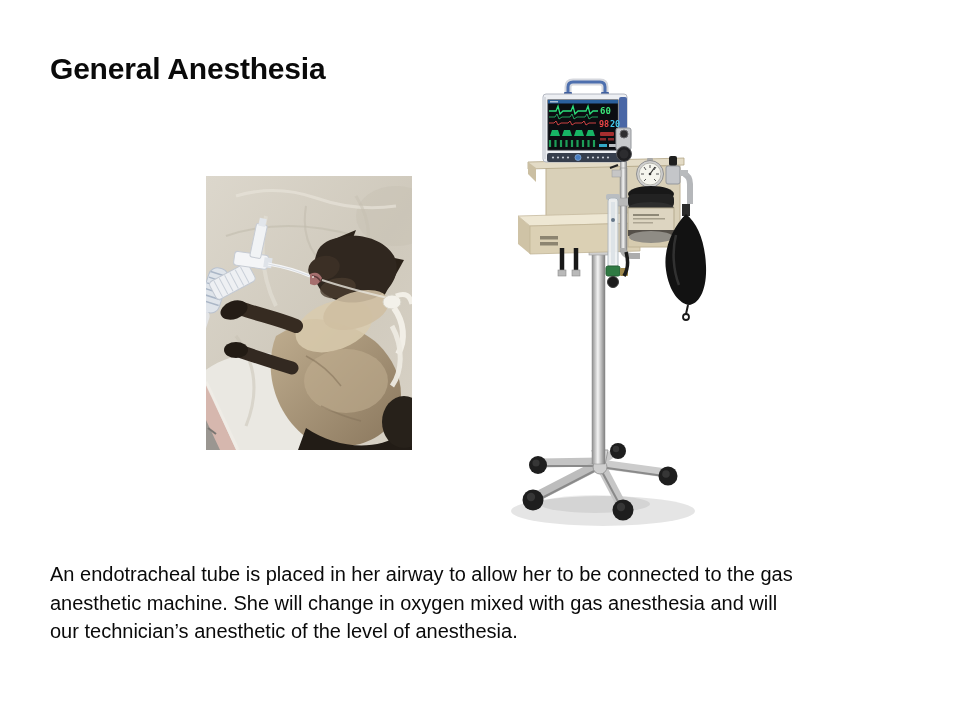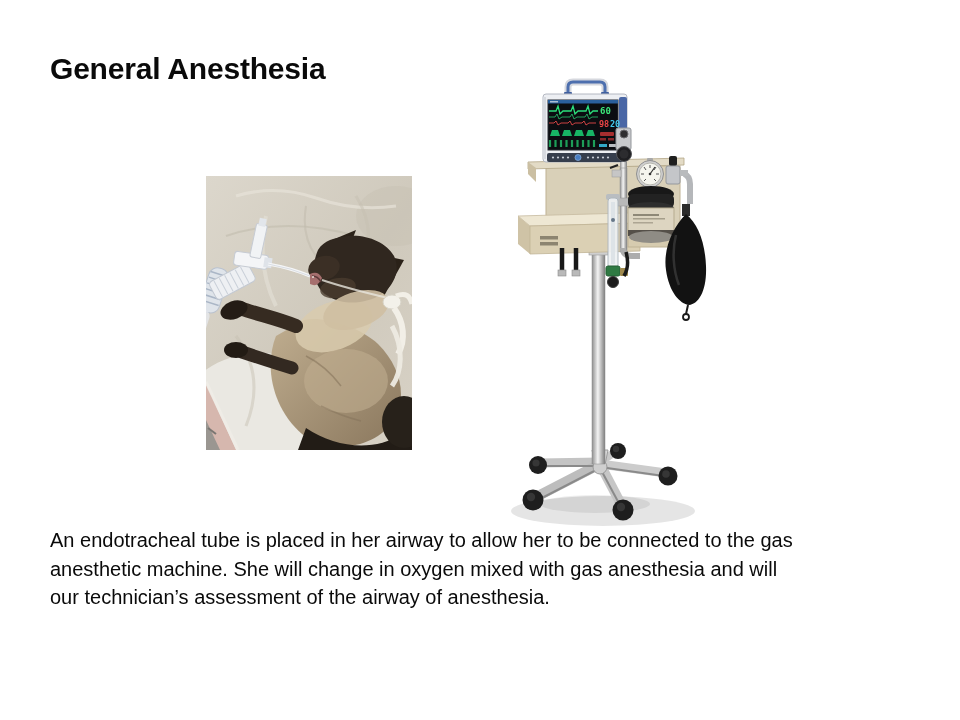--- a/index.html
+++ b/index.html
@@ -8,21 +8,21 @@
     font-family:"Liberation Sans","DejaVu Sans",sans-serif;color:#000;padding-left:23px;
   }
   .title{
     position:absolute;left:50px;top:52px;margin:0;
     font-size:30px;font-weight:bold;letter-spacing:-0.2px;color:#0a0a0a;
   }
   .photo{position:absolute;display:block;line-height:0;text-decoration:underline;}
   .photo-cat{left:206px;top:176px;width:206px;height:274px;}
   .photo-machine{left:500px;top:70px;width:215px;height:460px;}
   .body-text{
-    position:absolute;left:50px;top:526px;width:880px;
+    position:absolute;left:50px;top:560px;width:880px;
     font-size:20px;line-height:28.5px;color:#0a0a0a;
   }
   .body-text div{white-space:nowrap;}
   svg{display:block;}
 </style>
 </head>
 <body>
 
 <div class="slide">
 
@@ -341,16 +341,16 @@
         <path d="M176,165 C172,180 173,200 179,215" stroke="#3a3a3a" stroke-width="2.5" fill="none" opacity="0.8"></path>
         <line x1="188" y1="235" x2="186" y2="244" stroke="#1a1a1a" stroke-width="2"></line>
         <circle cx="186" cy="247" r="3" stroke="#1a1a1a" stroke-width="1.8" fill="none"></circle>
       </g>
     </svg>
   </figure>
 
   <div class="body-text">
     <div>An endotracheal tube is placed in her airway to allow her to be connected to the gas</div>
     <div>anesthetic machine. She will change in oxygen mixed with gas anesthesia and will</div>
-    <div>our technician’s assessment of the airway of anesthesia.</div>
+    <div>our technician’s anesthetic of the level of anesthesia.</div>
   </div>
 
 </div>
 
 </body></html>

